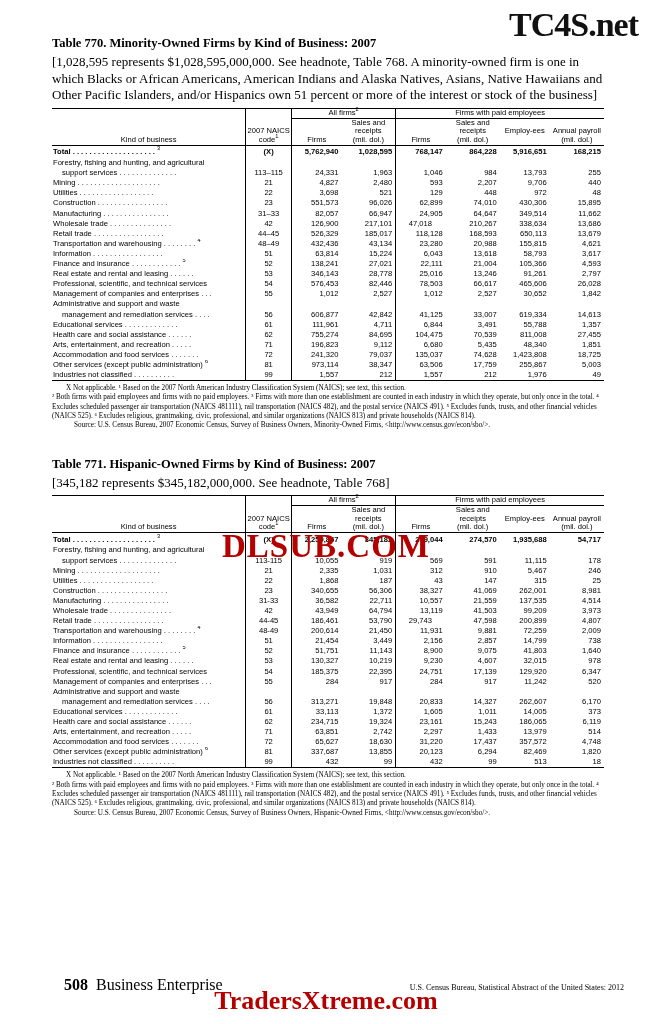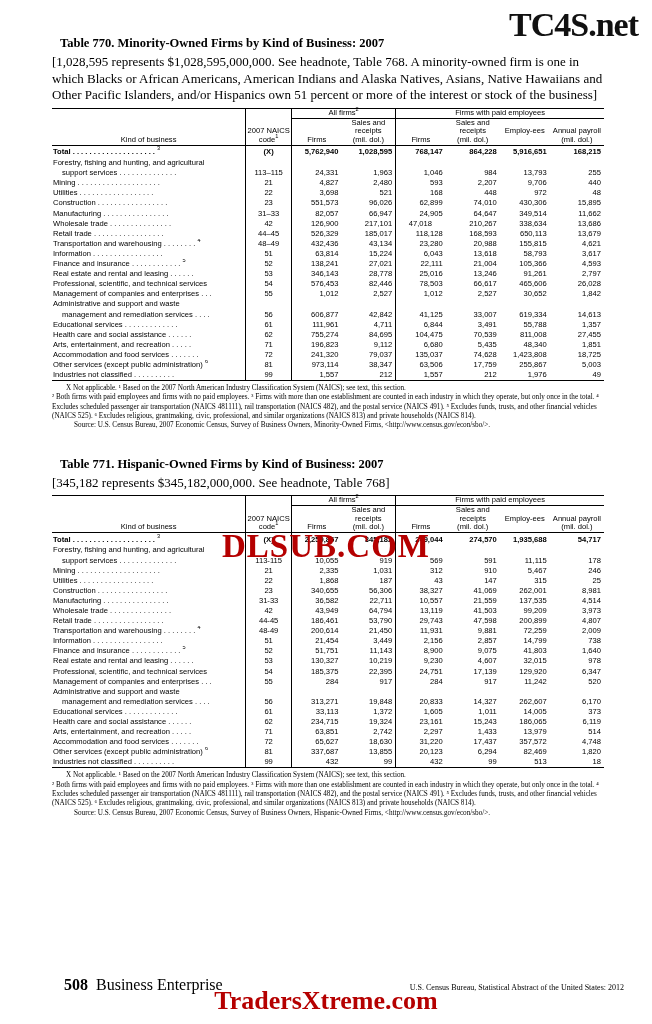--- a/index.html
+++ b/index.html
@@ -46,21 +46,21 @@
     letter-spacing:0px;
   }
   .content{
     position:absolute;
     left:52px; top:36px;
     width:552px;
   }
   h2.tbl-title{
     font-size:12.5px;
     font-weight:bold;
-    margin:0 0 3px 8px;
+    margin:0 0 3px 0;
     font-family:"Liberation Serif", serif;
   }
   .headnote{
     font-size:13px;
     line-height:1.28;
     margin:0 0 4px 0;
   }
   table.data{
     border-collapse:collapse;
     width:552px;
@@ -223,21 +223,21 @@
             <td class="num" style="border-left:0.7px solid #000;">593</td>
             <td class="num">2,207</td>
             <td class="num">9,706</td>
             <td class="num">440</td>
           </tr>
           <tr class="body-row">
             <td class="lbl">Utilities . . . . . . . . . . . . . . . . . . </td>
             <td class="ctr" style="border-left:0.7px solid #000;border-right:0.7px solid #000;">22</td>
             <td class="num">3,698</td>
             <td class="num">521</td>
-            <td class="num" style="border-left:0.7px solid #000;">168</td>
+            <td class="num" style="border-left:0.7px solid #000;">129</td>
             <td class="num">448</td>
             <td class="num">972</td>
             <td class="num">48</td>
           </tr>
           <tr class="body-row">
             <td class="lbl">Construction . . . . . . . . . . . . . . . . . </td>
             <td class="ctr" style="border-left:0.7px solid #000;border-right:0.7px solid #000;">23</td>
             <td class="num">551,573</td>
             <td class="num">96,026</td>
             <td class="num" style="border-left:0.7px solid #000;">62,899</td>
@@ -551,21 +551,21 @@
             <td class="num" style="border-left:0.7px solid #000;">13,119</td>
             <td class="num">41,503</td>
             <td class="num">99,209</td>
             <td class="num">3,973</td>
           </tr>
           <tr class="body-row">
             <td class="lbl">Retail trade . . . . . . . . . . . . . . . . . </td>
             <td class="ctr" style="border-left:0.7px solid #000;border-right:0.7px solid #000;">44-45</td>
             <td class="num">186,461</td>
             <td class="num">53,790</td>
-            <td class="num" style="border-left:0.7px solid #000;">29,743</td>
+            <td class="num" style="border-left:0.7px solid #000;text-align:center;">29,743</td>
             <td class="num">47,598</td>
             <td class="num">200,899</td>
             <td class="num">4,807</td>
           </tr>
           <tr class="body-row">
             <td class="lbl">Transportation and warehousing . . . . . . . . <sup>4</sup></td>
             <td class="ctr" style="border-left:0.7px solid #000;border-right:0.7px solid #000;">48-49</td>
             <td class="num">200,614</td>
             <td class="num">21,450</td>
             <td class="num" style="border-left:0.7px solid #000;">11,931</td>

